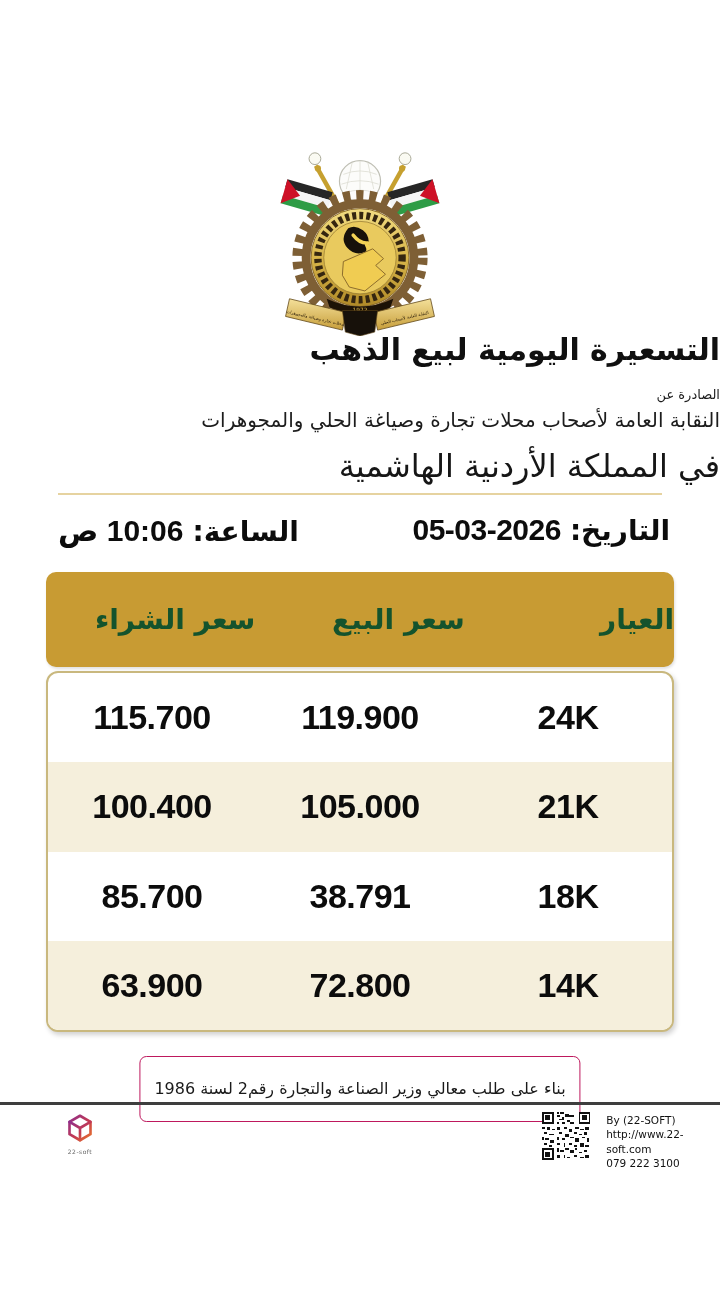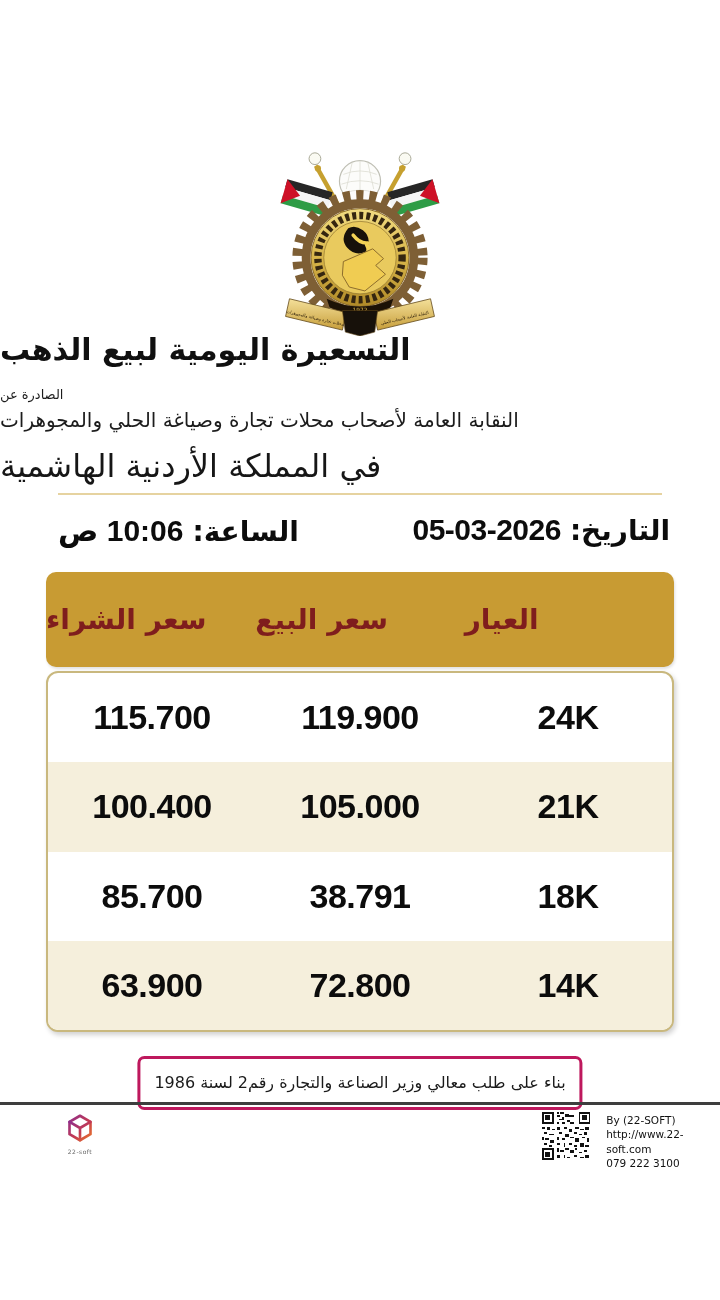--- a/index.html
+++ b/index.html
@@ -1,21 +1,21 @@
 <!DOCTYPE html>
 <html><head>
 <meta charset="utf-8">
 <style>
   html,body{margin:0;padding:0;background:#ffffff;}
   body{
     width:720px;height:1300px;position:relative;overflow:hidden;
     font-family:"DejaVu Sans",sans-serif;color:#141414;
   }
   .abs{position:absolute;}
-  .centered{left:0;width:720px;text-align:left;}
+  .centered{left:0;width:720px;text-align:right;}
 
   .emblem{left:280px;top:144px;width:160px;height:192px;}
 
   .title{top:332px;font-size:30px;font-weight:bold;color:#101010;}
   .issued{top:387px;font-size:13px;color:#1c1c1c;}
   .org{top:408px;font-size:20px;color:#1c1c1c;}
   .country{top:447px;font-size:32px;color:#161616;}
 
   .gold-hr{top:493px;left:58px;width:604px;height:2px;background:#E6D3A0;}
 
@@ -25,38 +25,38 @@
     font-size:28px;font-weight:bold;color:#0c0c0c;
   }
   .dt-item{display:flex;direction:rtl;align-items:baseline;gap:9px;}
   .num{font-family:"Liberation Sans","DejaVu Sans",sans-serif;font-size:30px;letter-spacing:-0.5px;}
 
   .table-head{
     top:572px;left:46px;width:628px;height:95px;background:#C89B33;
     border-radius:10px;display:grid;grid-template-columns:1fr 1fr 1fr;
     direction:rtl;align-items:center;box-shadow:1px 2px 3px rgba(0,0,0,.12);
   }
-  .table-head .col{text-align:left;font-size:28px;font-weight:bold;color:#7f1d1d;}
+  .table-head .col{text-align:right;font-size:28px;font-weight:bold;color:#14532d;}
 
   .table-card{
     top:671px;left:46px;width:628px;height:361px;background:#ffffff;
     border:2px solid #C9B87E;border-radius:12px;box-sizing:border-box;
     display:flex;flex-direction:column;overflow:hidden;
     box-shadow:2px 3px 5px rgba(0,0,0,.18);
   }
   .price-row{flex:1;display:grid;grid-template-columns:1fr 1fr 1fr;direction:rtl;align-items:center;}
   .price-row.alt{background:#F5EFDC;}
   .price-row .cell{
     text-align:center;font-family:"Liberation Sans","DejaVu Sans",sans-serif;
     font-size:34px;font-weight:bold;color:#0c0c0c;letter-spacing:-0.5px;
   }
 
   .note{
     top:1056px;left:50%;transform:translateX(-50%);white-space:nowrap;
-    border:3px solid #be185d;border-radius:7px;padding:8px 14px;height:32px;
+    border:1px solid #be185d;border-radius:7px;padding:16px 14px;height:32px;
     line-height:31px;font-size:16px;color:#1a1a1a;direction:rtl;
   }
   .rule{top:1102px;left:0;width:720px;height:3px;background:#3E3E3E;}
 
   .credit{left:542px;top:1110px;display:flex;gap:16px;align-items:flex-start;}
   .credit-text{font-size:10.5px;line-height:1.38;color:#111;padding-top:3px;
     font-family:"DejaVu Sans",sans-serif;}
 
   .brand{left:58px;top:1113px;width:44px;text-align:center;}
   .brand-label{font-size:6px;color:#666;letter-spacing:0.5px;margin-top:1px;}

